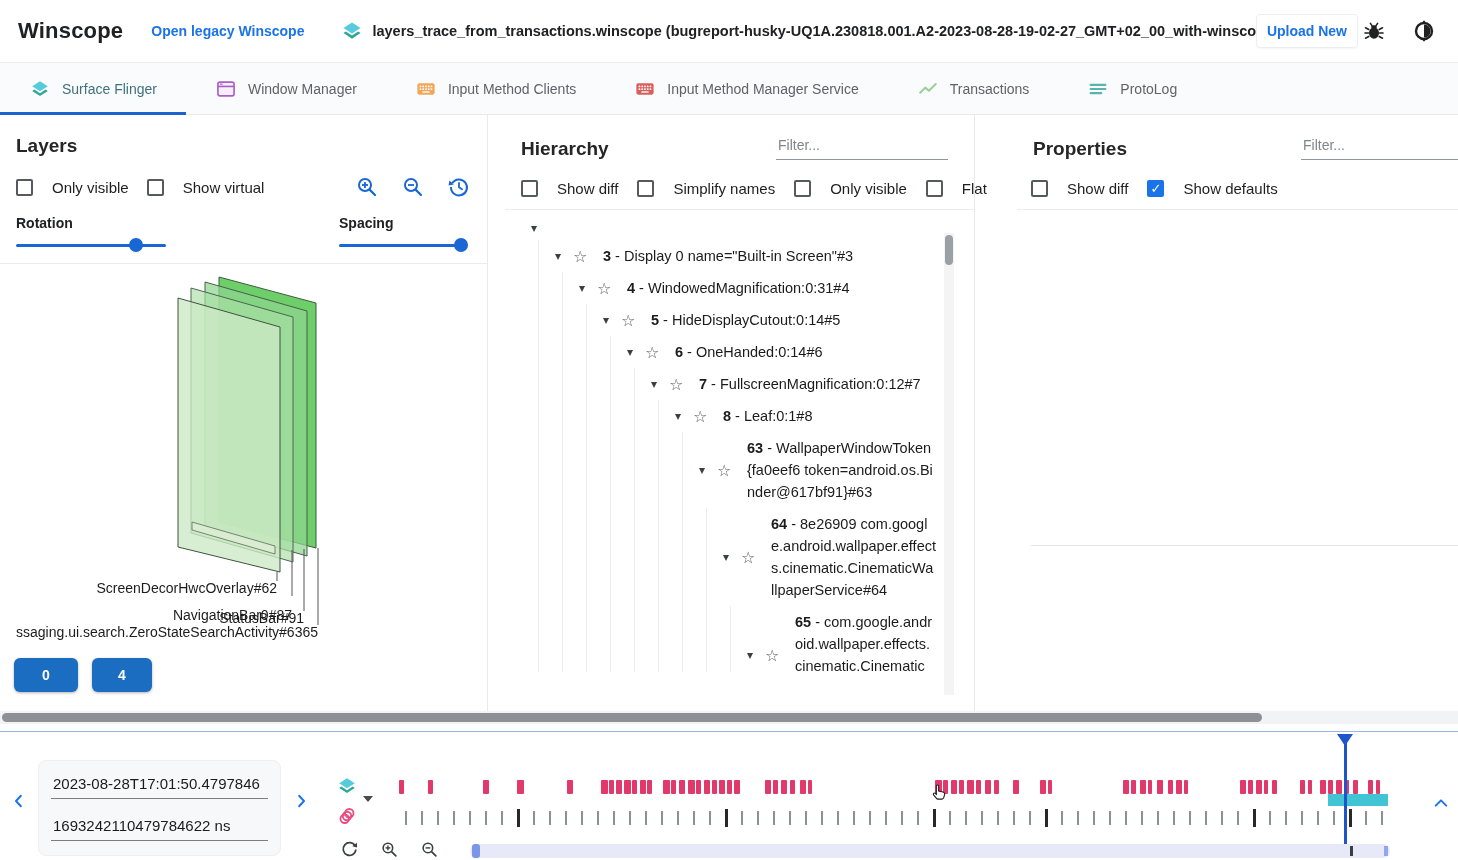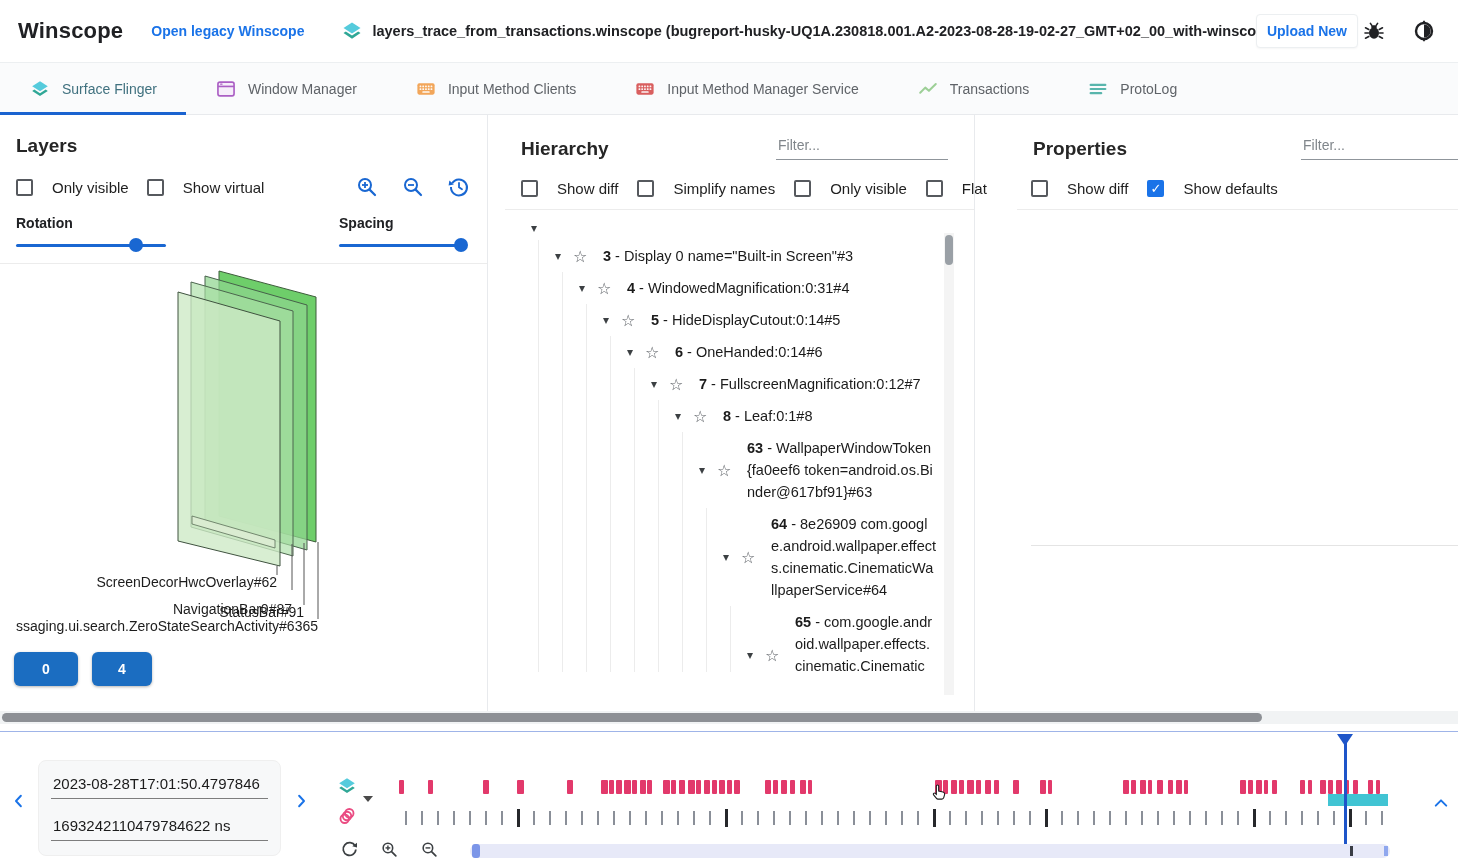--- a/index.html
+++ b/index.html
@@ -50,21 +50,21 @@
   .lp-controls { display:flex; align-items:center; gap:22px; padding:18px 16px 0 16px; }
   .lp-controls .spacer { flex:1; }
   .icon-btn { width:24px; height:24px; cursor:pointer; flex:none; }
   .icon-btn svg { width:100%; height:100%; }
   .lp-sliders { display:flex; padding:16px 16px 0 16px; justify-content:space-between; border-bottom:1px solid #ececec; padding-bottom:16px; }
   .slider-group { width:150px; }
   .slider-group.sg2 { width:126px; margin-right:6px; }
   .slider-label { font-size:14px; font-weight:bold; color:#202124; }
   .slider-track { position:relative; height:3px; background:#1967d2; border-radius:2px; margin-top:13px; }
   .slider-thumb { position:absolute; top:-6px; width:14px; height:14px; border-radius:50%; background:#1967d2; }
-  .viz { position:absolute; left:0; top:129px; width:488px; height:461px; }
+  .viz { position:absolute; left:0; top:135px; width:488px; height:461px; }
   .viz svg.scene { position:absolute; left:0; top:0; }
   .viz-label { position:absolute; font-size:14px; color:#1c1c1c; white-space:nowrap; }
   .viz-btn { position:absolute; top:408px; width:64px; height:34px; background:#1b6dc1; color:#fff;
     font-size:14px; font-weight:bold; border:none; border-radius:6px; cursor:pointer;
     box-shadow:0 1px 3px rgba(0,0,0,.3); }
 
   
   #hierarchy-panel { left:489px; width:486px; border-right:1px solid #e8eaed;padding-left:16px; }
   .h-head { display:flex; align-items:flex-end; justify-content:space-between; padding:18px 26px 0 16px; }
   .h-checks { display:flex; gap:19px; padding:20px 12px 12px 16px; border-bottom:1px solid #ececec; }

